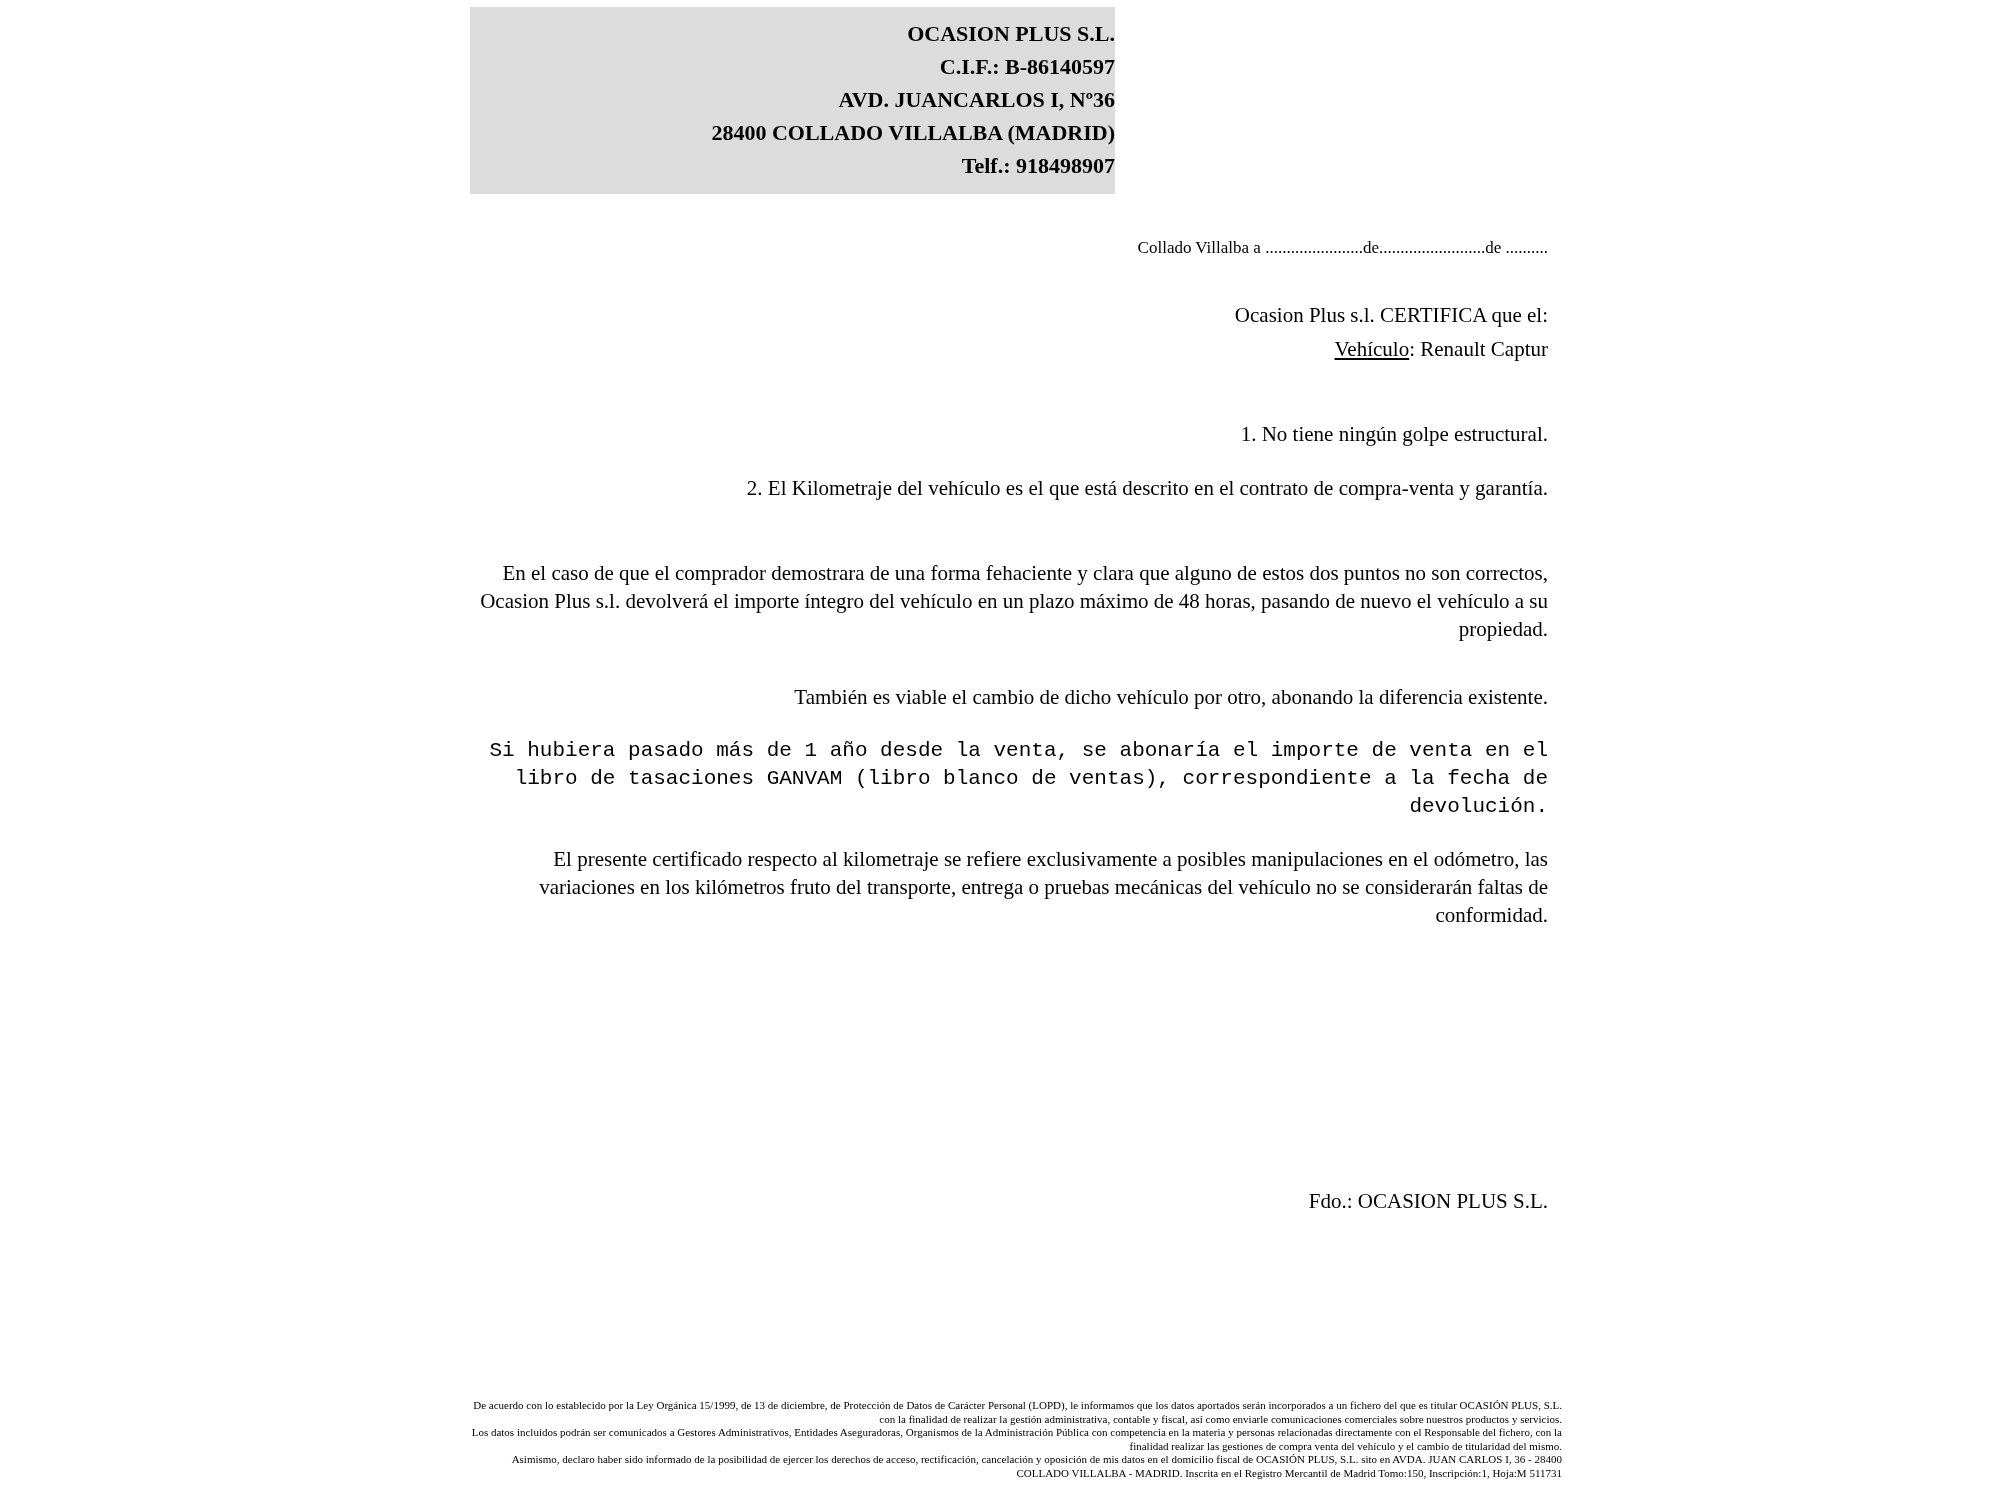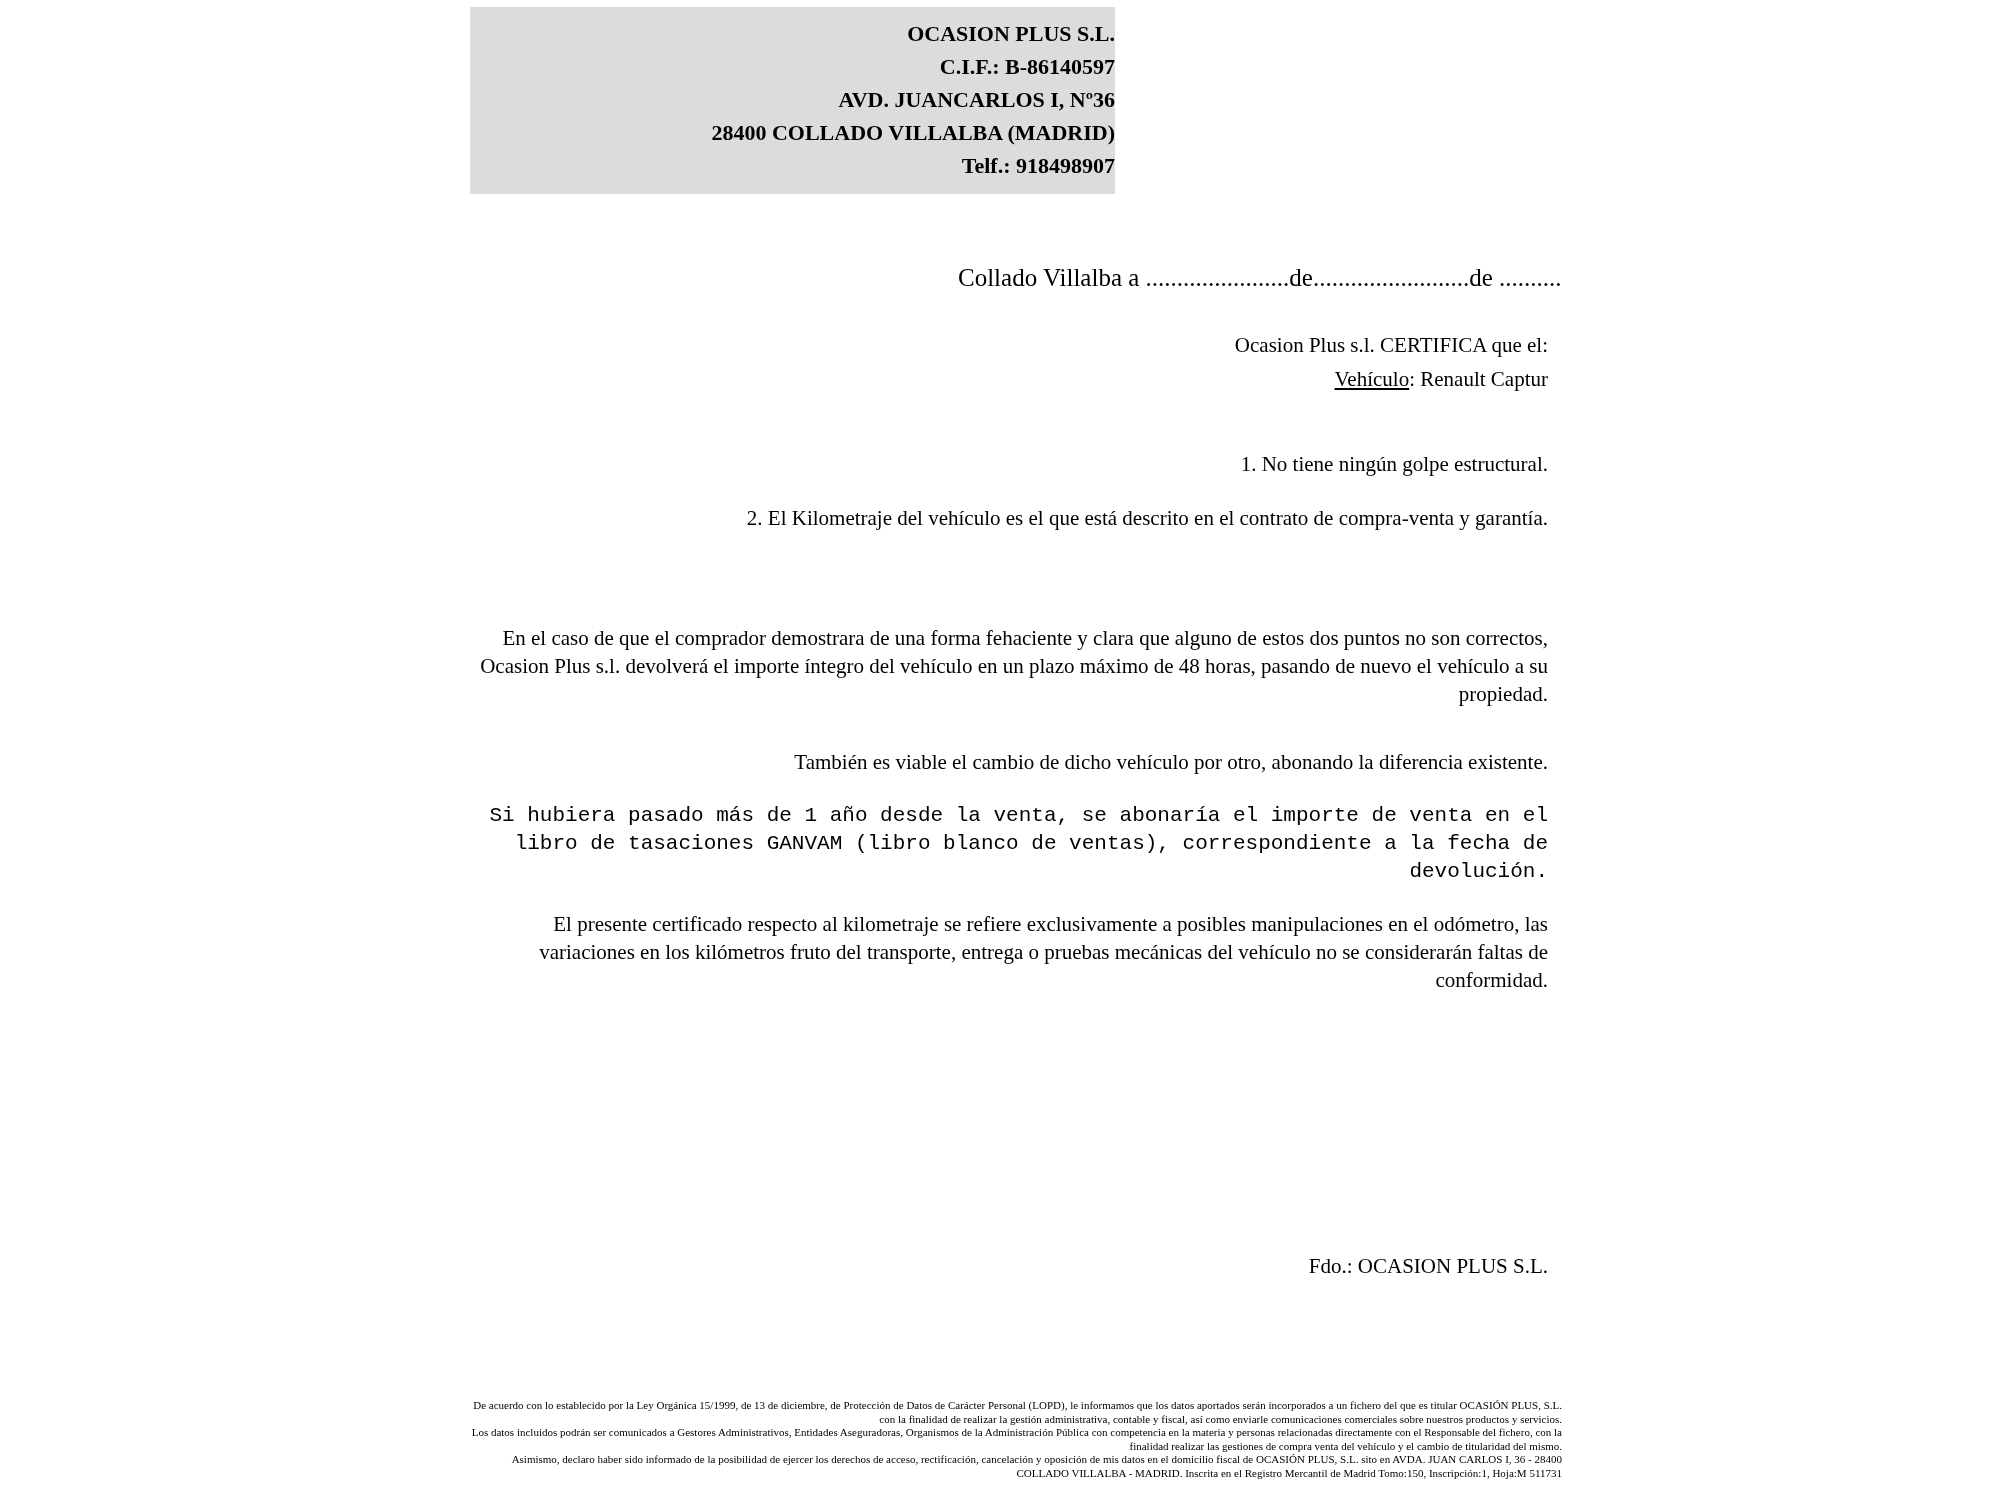--- a/index.html
+++ b/index.html
@@ -29,23 +29,23 @@
     background: #dcdcdc;
     padding: 10px 0 12px 12px;
     font-weight: bold;
     font-size: 22px;
     line-height: 33px;
   }
   .letterhead div {
     white-space: nowrap;
   }
   .date-line {
-    margin-top: 70px;
+    margin-top: 40px;
     margin-left: 488px;
-    font-size: 25px;
+    font-size: 17px;
     line-height: 28px;
     white-space: nowrap;
   }
   .certify {
     margin-top: 36px;
     font-size: 21px;
     line-height: 34px;
   }
   .certify .row {
     white-space: nowrap;
@@ -59,21 +59,21 @@
     font-size: 21px;
     line-height: 28px;
   }
   .point-1 { margin-top: 54px; }
   .point-2 { margin-top: 26px; }
   .para {
     font-size: 21px;
     line-height: 28px;
     margin: 0;
   }
-  .para-1 { margin-top: 92px; font-family: Liberation Serif, serif; }
+  .para-1 { margin-top: 57px; font-family: Liberation Serif, serif; }
   .para-2 { margin-top: 40px; }
   .para-3 { margin-top: 26px; font-family: Liberation Mono, monospace; }
   .para-4 { margin-top: 24px; }
   .signature {
     margin-top: 258px;
     font-size: 21px;
     line-height: 28px;
   }
   .legal-footer {
     position: absolute;

